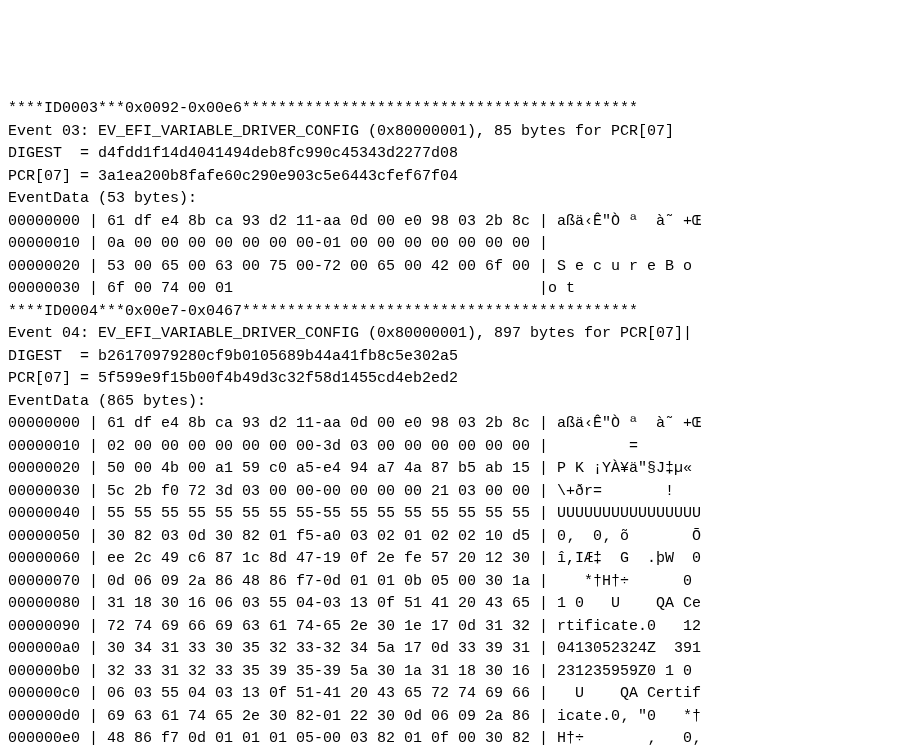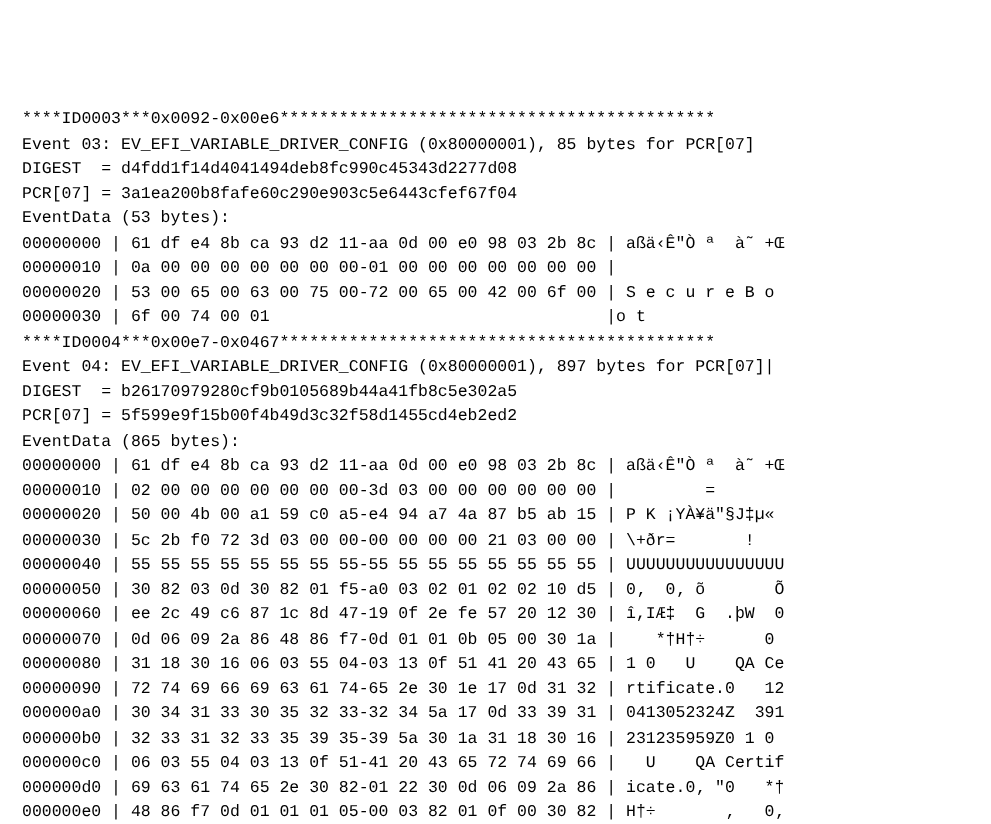--- a/index.html
+++ b/index.html
@@ -5,21 +5,21 @@
     body {
       font-family: "Courier New", monospace;
       font-size: 15px;
       line-height: 1.5;
       white-space: pre;
       margin: 8px 8px;
       background: #fff;
       color: #000;
       overflow: hidden;
     }
-    .line { display: block; margin-left: 12px; }
+    .line { display: block; }
   </style>
 </head>
 <body>
 
 
 
 <div id="content"><div class="line">****ID0003***0x0092-0x00e6********************************************</div><div class="line">Event 03: EV_EFI_VARIABLE_DRIVER_CONFIG (0x80000001), 85 bytes for PCR[07]</div><div class="line">DIGEST  = d4fdd1f14d4041494deb8fc990c45343d2277d08</div><div class="line">PCR[07] = 3a1ea200b8fafe60c290e903c5e6443cfef67f04</div><div class="line">EventData (53 bytes):</div><div class="line">00000000 | 61 df e4 8b ca 93 d2 11-aa 0d 00 e0 98 03 2b 8c | aßä‹Ê"Ò ª  à˜ +Œ</div><div class="line">00000010 | 0a 00 00 00 00 00 00 00-01 00 00 00 00 00 00 00 |</div><div class="line">00000020 | 53 00 65 00 63 00 75 00-72 00 65 00 42 00 6f 00 | S e c u r e B o</div><div class="line">00000030 | 6f 00 74 00 01                                  |o t</div><div class="line">****ID0004***0x00e7-0x0467********************************************</div><div class="line">Event 04: EV_EFI_VARIABLE_DRIVER_CONFIG (0x80000001), 897 bytes for PCR[07]|</div><div class="line">DIGEST  = b26170979280cf9b0105689b44a41fb8c5e302a5</div><div class="line">PCR[07] = 5f599e9f15b00f4b49d3c32f58d1455cd4eb2ed2</div><div class="line">EventData (865 bytes):</div><div class="line">00000000 | 61 df e4 8b ca 93 d2 11-aa 0d 00 e0 98 03 2b 8c | aßä‹Ê"Ò ª  à˜ +Œ</div><div class="line">00000010 | 02 00 00 00 00 00 00 00-3d 03 00 00 00 00 00 00 |         =</div><div class="line">00000020 | 50 00 4b 00 a1 59 c0 a5-e4 94 a7 4a 87 b5 ab 15 | P K ¡YÀ¥ä"§J‡µ«</div><div class="line">00000030 | 5c 2b f0 72 3d 03 00 00-00 00 00 00 21 03 00 00 | \+ðr=       !</div><div class="line">00000040 | 55 55 55 55 55 55 55 55-55 55 55 55 55 55 55 55 | UUUUUUUUUUUUUUUU</div><div class="line">00000050 | 30 82 03 0d 30 82 01 f5-a0 03 02 01 02 02 10 d5 | 0‚  0‚ õ       Õ</div><div class="line">00000060 | ee 2c 49 c6 87 1c 8d 47-19 0f 2e fe 57 20 12 30 | î,IÆ‡  G  .þW  0</div><div class="line">00000070 | 0d 06 09 2a 86 48 86 f7-0d 01 01 0b 05 00 30 1a |    *†H†÷      0</div><div class="line">00000080 | 31 18 30 16 06 03 55 04-03 13 0f 51 41 20 43 65 | 1 0   U    QA Ce</div><div class="line">00000090 | 72 74 69 66 69 63 61 74-65 2e 30 1e 17 0d 31 32 | rtificate.0   12</div><div class="line">000000a0 | 30 34 31 33 30 35 32 33-32 34 5a 17 0d 33 39 31 | 0413052324Z  391</div><div class="line">000000b0 | 32 33 31 32 33 35 39 35-39 5a 30 1a 31 18 30 16 | 231235959Z0 1 0</div><div class="line">000000c0 | 06 03 55 04 03 13 0f 51-41 20 43 65 72 74 69 66 |   U    QA Certif</div><div class="line">000000d0 | 69 63 61 74 65 2e 30 82-01 22 30 0d 06 09 2a 86 | icate.0‚ "0   *†</div><div class="line">000000e0 | 48 86 f7 0d 01 01 01 05-00 03 82 01 0f 00 30 82 | H†÷       ‚   0‚</div></div>
 
 
 

